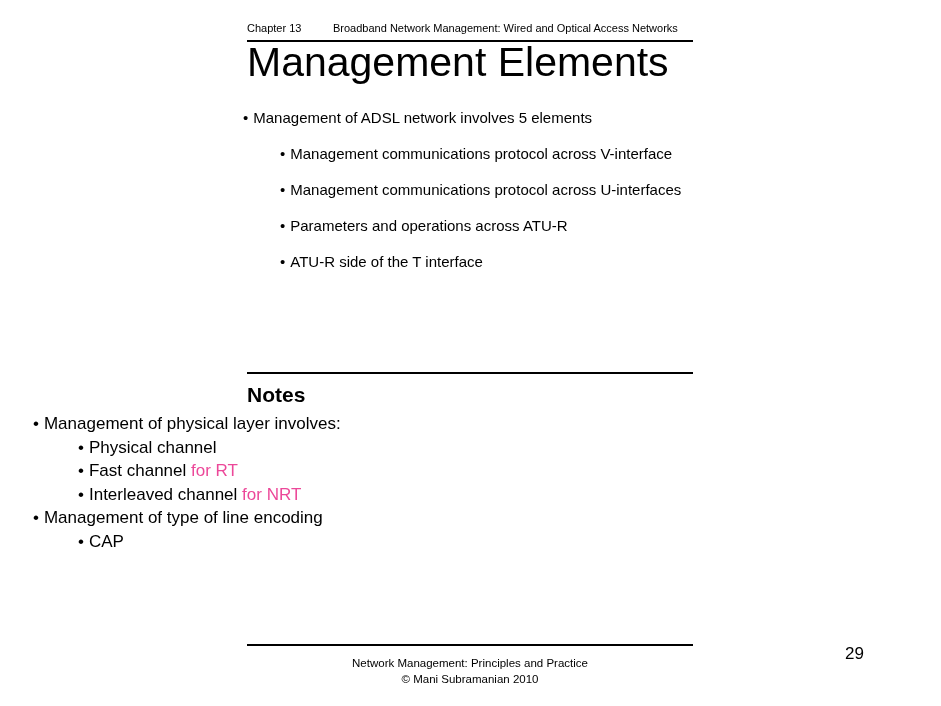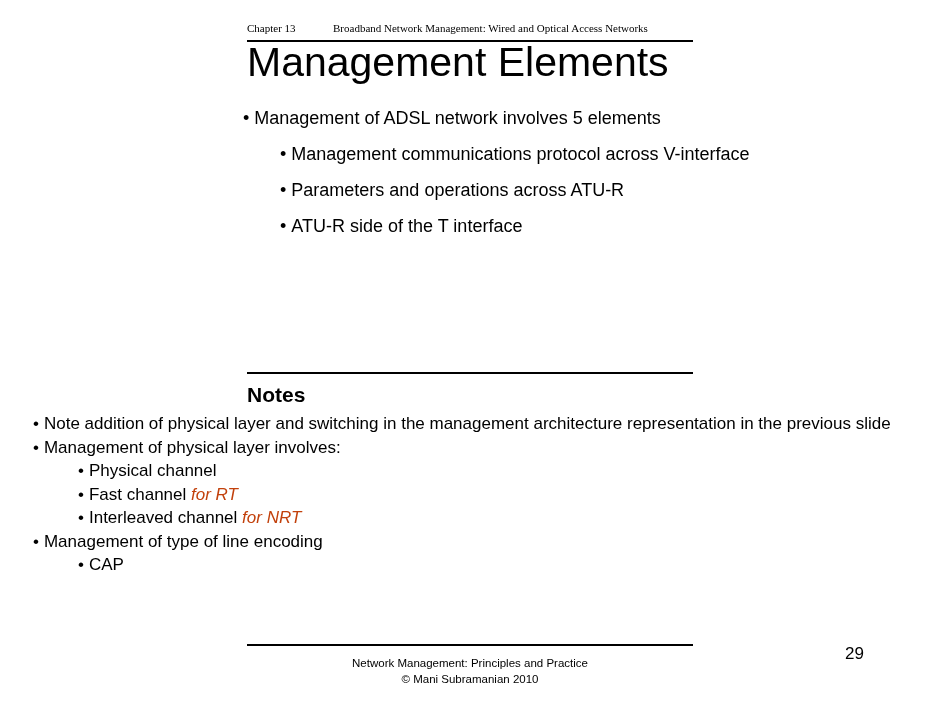--- a/index.html
+++ b/index.html
@@ -19,21 +19,20 @@
   
   .slide-header {
     position: absolute;
     left: 247px;
     top: 20px;
     width: 446px;
     height: 16px;
     font-size: 11px;
     line-height: 16px;
     white-space: nowrap;
-    font-family: Liberation Serif, serif;
   }
   .slide-header .chapter {
     display: inline-block;
     width: 86px;
   }
   .slide-header .subject {
     display: inline-block;
   }
 
   .rule {
@@ -64,21 +63,21 @@
 
   
   .slide-body {
     position: absolute;
     left: 0px;
     top: 107px;
     width: 941px;
   }
   .s-bullet {
     position: relative;
-    font-size: 18px;
+    font-size: 15px;
     line-height: 22px;
     white-space: nowrap;
   }
   .s-bullet.lvl1 {
     margin-left: 243px;
     margin-bottom: 14px;
   }
   .s-bullet.lvl2 {
     margin-left: 280px;
     margin-bottom: 14px;
@@ -113,22 +112,21 @@
     padding-left: 0px;
     text-indent: 0px;
   }
   .n-line.lvl2 {
     padding-left: 45px;
   }
   .n-line .dot {
     margin-right: 5px;
   }
   .gray {
-    color: #c2410c;
-    font-style: italic;
+    color: #ec4899;
   }
 
   
   .footer-text {
     position: absolute;
     left: 247px;
     top: 655px;
     width: 446px;
     text-align: center;
     font-size: 11.5px;
@@ -148,28 +146,28 @@
 <div class="slide-header">
   <span class="chapter">Chapter 13</span><span class="subject">Broadband Network Management:  Wired and Optical Access Networks</span>
 </div>
 <hr class="rule rule-header">
 
 <div class="slide-title">Management Elements</div>
 
 <div class="slide-body" id="slide-body">
     <div class="s-bullet lvl1"><span class="dot">•</span><span>Management of ADSL network involves 5 elements</span></div>
     <div class="s-bullet lvl2"><span class="dot">•</span><span>Management communications protocol across V-interface</span></div>
+    <div class="s-bullet lvl2"><span class="dot">•</span><span>Management communications protocol across U-interfaces</span></div>
     <div class="s-bullet lvl2"><span class="dot">•</span><span>Parameters and operations across ATU-R</span></div>
     <div class="s-bullet lvl2"><span class="dot">•</span><span>ATU-R side of the T interface</span></div>
   </div>
 
 <hr class="rule rule-notes">
 <div class="notes-title">Notes</div>
 <div class="notes-body" id="notes-body">
-    <div class="n-line lvl1"><span class="dot">•</span><span>Note addition of physical layer and switching in the management architecture representation in the previous slide</span></div>
     <div class="n-line lvl1"><span class="dot">•</span><span>Management of physical layer involves:</span></div>
     <div class="n-line lvl2"><span class="dot">•</span><span>Physical channel</span></div>
     <div class="n-line lvl2"><span class="dot">•</span><span>Fast channel</span><span class="gray"> for RT</span></div>
     <div class="n-line lvl2"><span class="dot">•</span><span>Interleaved channel</span><span class="gray"> for NRT</span></div>
     <div class="n-line lvl1"><span class="dot">•</span><span>Management of type of line encoding</span></div>
     <div class="n-line lvl2"><span class="dot">•</span><span>CAP</span></div>
   </div>
 
 <hr class="rule rule-footer">
 <div class="footer-text">

